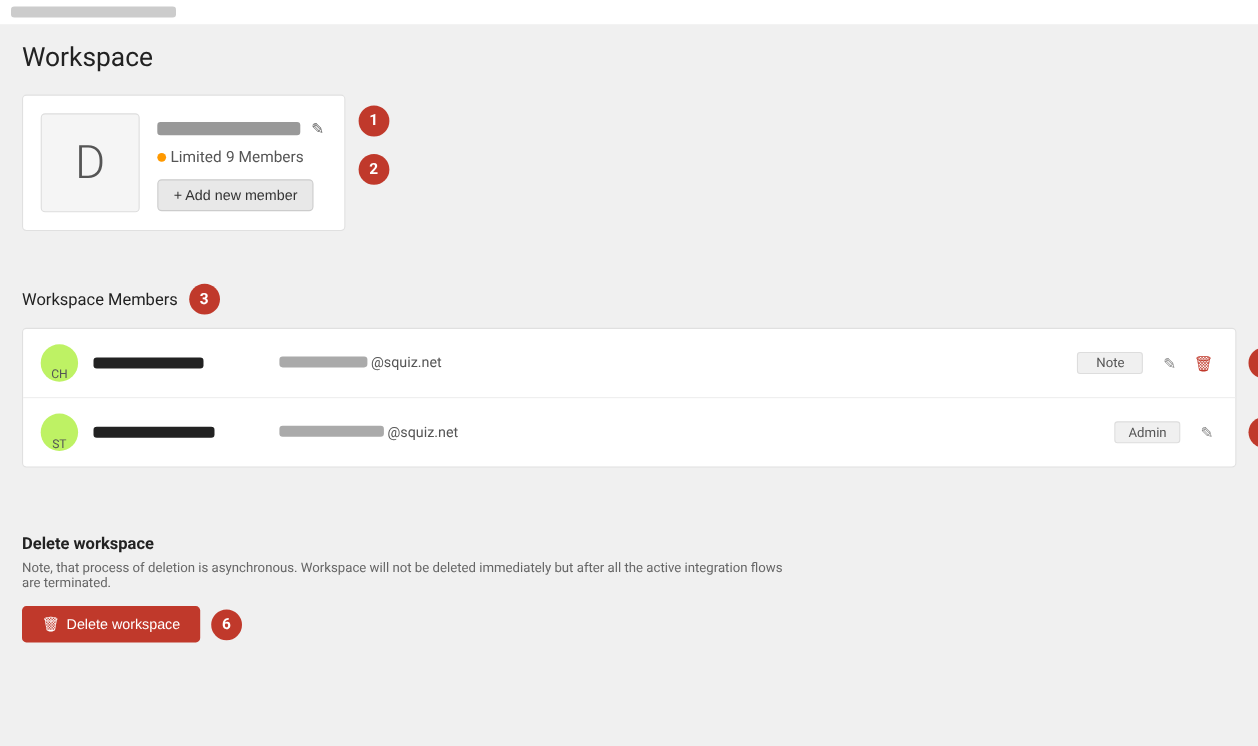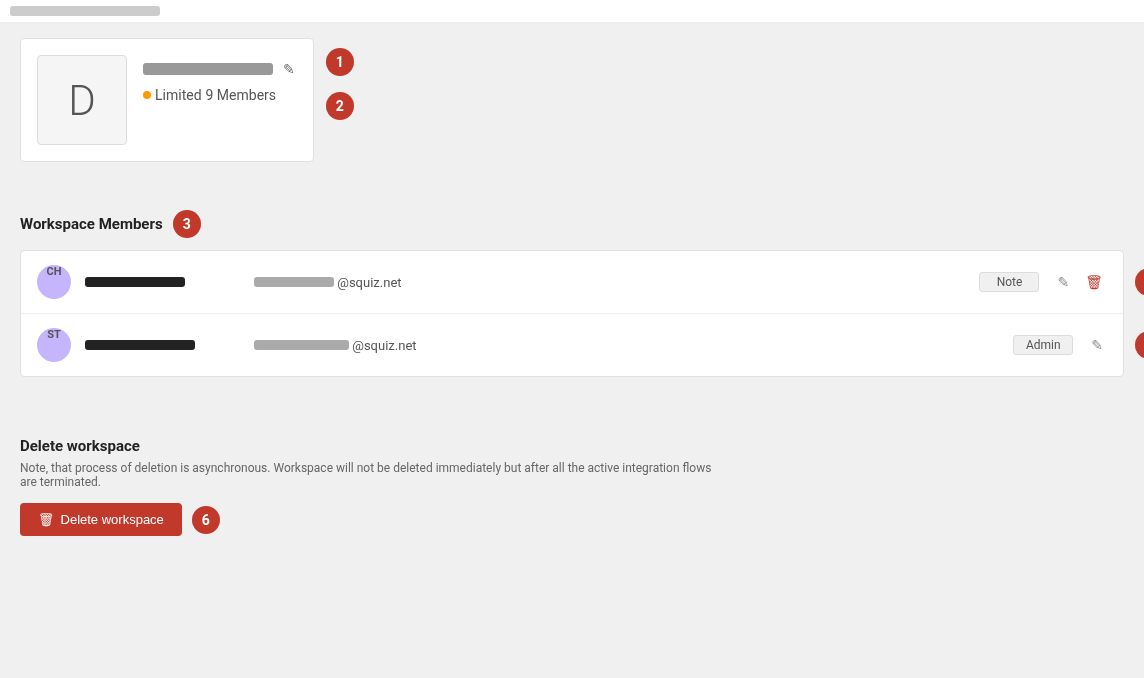--- a/index.html
+++ b/index.html
@@ -126,21 +126,21 @@
     .badge-2 { top: 54px; right: -40px; }
     .section-header-row {
       display: flex;
       align-items: center;
       gap: 10px;
       margin-bottom: 12px;
       position: relative;
     }
     .section-title {
       font-size: 15px;
-      font-weight: 700;
+      font-weight: 400;
       color: #222;
     }
     .members-list {
       background: #fff;
       border: 1px solid #e0e0e0;
       border-radius: 4px;
       margin-bottom: 32px;
     }
     .member-row {
       display: flex;
@@ -148,26 +148,26 @@
       padding: 14px 16px;
       border-bottom: 1px solid #eee;
       gap: 14px;
       position: relative;
     }
     .member-row:last-child { border-bottom: none; }
     .member-avatar {
       width: 34px;
       height: 34px;
       border-radius: 50%;
-      background: #c4b5fd;
-      display: flex;
-      align-items: flex-start;
+      background: #bef264;
+      display: flex;
+      align-items: flex-end;
       justify-content: center;
       font-size: 11px;
-      font-weight: bold;
+      font-weight: normal;
       color: #555;
       flex-shrink: 0;
     }
     .member-name-placeholder {
       background: #222;
       height: 10px;
       border-radius: 3px;
     }
     .member-email {
       color: #555;
@@ -242,37 +242,39 @@
   </style>
 </head>
 <body>
 
 <div class="top-bar">
   <div class="top-bar-placeholder"></div>
 </div>
 
 <div class="page-container">
 
+  <h1 class="page-title">Workspace</h1>
 
   
   <div style="position: relative; display: inline-block; margin-bottom: 24px;">
     <div class="workspace-info-card">
       <div class="workspace-avatar">
         <span>D</span>
       </div>
       <div class="workspace-details">
         <div class="workspace-name-row">
           <div class="workspace-name-placeholder"></div>
           <button class="edit-icon-btn" title="Edit name">✎</button>
         </div>
         <div class="workspace-meta">
           <span class="status-dot"></span>
           <span>Limited</span>
           <span>9 Members</span>
         </div>
+        <button class="add-member-btn">+ Add new member</button>
       </div>
     </div>
     <div class="callout-badge badge-1">1</div>
     <div class="callout-badge badge-2">2</div>
   </div>
 
   
   <div style="position: relative; display: inline-block; width: 100%;">
     <div class="section-header-row">
       <span class="section-title">Workspace Members</span>

